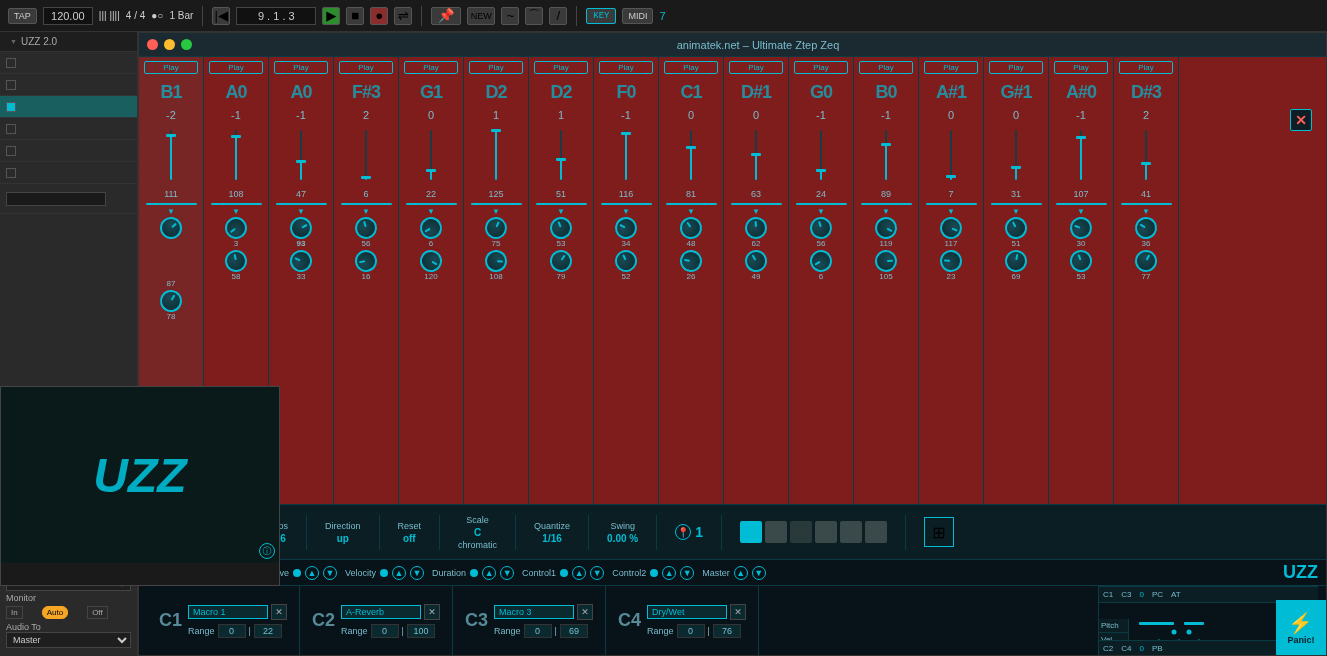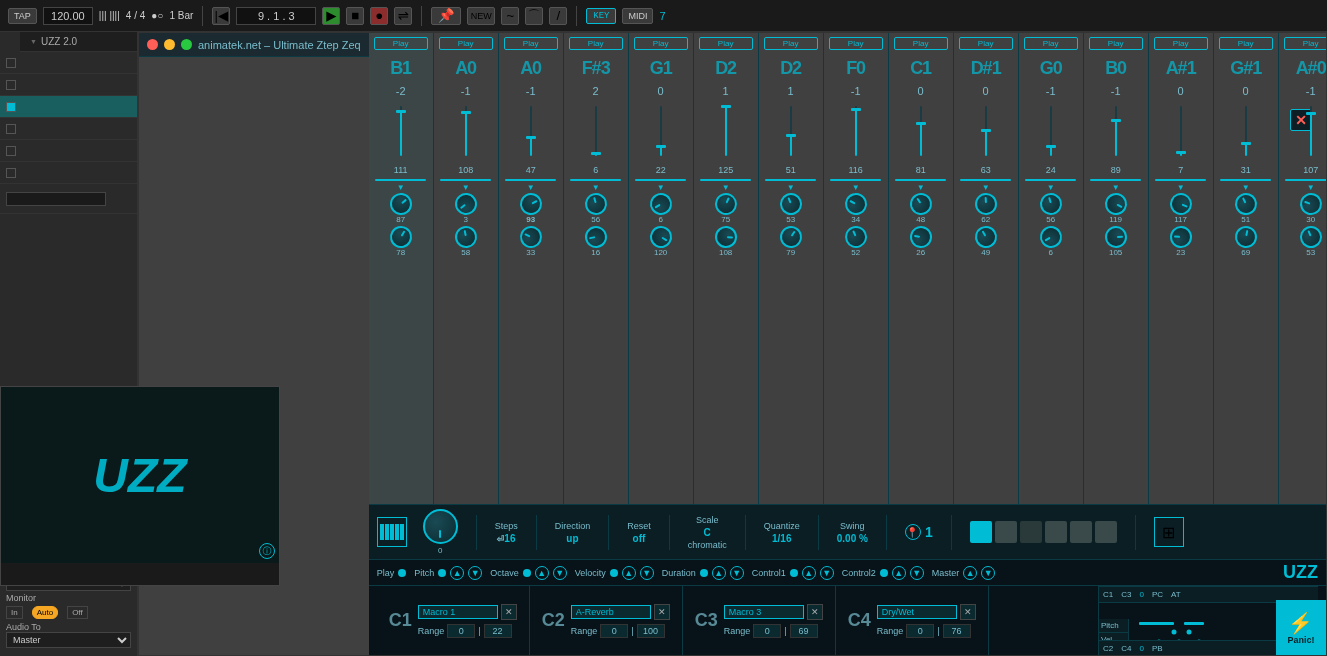--- a/index.html
+++ b/index.html
@@ -107,21 +107,20 @@
     }
     .sidebar-header {
       background: #1e1e1e;
       color: #aaa;
       font-size: 10px;
       padding: 4px 10px;
       border-bottom: 1px solid #333;
       display: flex;
       align-items: center;
       gap: 4px;
-      margin-left: 20px;
     }
     .sidebar-header::before {
       content: '▼';
       font-size: 7px;
       color: #666;
     }
     .track-list {
       flex: 1;
       overflow-y: auto;
     }
@@ -161,40 +160,40 @@
       border: 1px solid #444;
       color: #ccc;
       font-size: 9px;
       width: 100%;
       margin-bottom: 2px;
       padding: 1px 2px;
     }
     .monitor-row {
       display: flex;
       align-items: center;
-      gap: 9px;
+      gap: 19px;
       margin: 3px 0;
     }
     .monitor-btn {
       background: #2a2a2a;
       border: 1px solid #444;
       color: #aaa;
       font-size: 8px;
       padding: 1px 4px;
       cursor: pointer;
     }
     .monitor-btn.active-auto { background: #f5a623; color: #000; border-color: #f5a623; border-radius: 6px; }
     .audio-label { color: #aaa; font-size: 9px; margin-top: 3px; }
 
     
     .plugin-window {
       flex: 1;
       display: flex;
-      flex-direction: row;
-      background: #404040;
+      flex-direction: column;
+      background: #7f1d1d;
       border: 1px solid #333;
       overflow: hidden;
     }
     .plugin-titlebar {
       height: 24px;
       background: #1a2a30;
       display: flex;
       align-items: center;
       padding: 0 8px;
       gap: 6px;
@@ -855,21 +854,21 @@
     <div class="slider-container">
       <div class="slider-track">
         <div class="slider-fill" style="height:87.4015748031496%;"></div>
         <div class="slider-thumb" style="bottom:42.7007874015748px;"></div>
       </div>
     </div>
     <div class="vel-display">111</div>
     <div class="cyan-line"></div>
     <div class="arrow-marker">▼</div>
     <div class="knob-row">
-      <div style="display:flex;flex-direction:column;">
+      <div style="display:flex;flex-direction:column;gap:40px;">
         <div class="knob" style="transform:rotate(49.96062992125985deg);"></div>
         <div class="knob-val">87</div>
       </div>
     </div>
     <div class="knob-row">
       <div style="display:flex;flex-direction:column;align-items:center;">
         <div class="knob" style="transform:rotate(30.826771653543318deg);"></div>
         <div class="knob-val">78</div>
       </div>
     </div>

